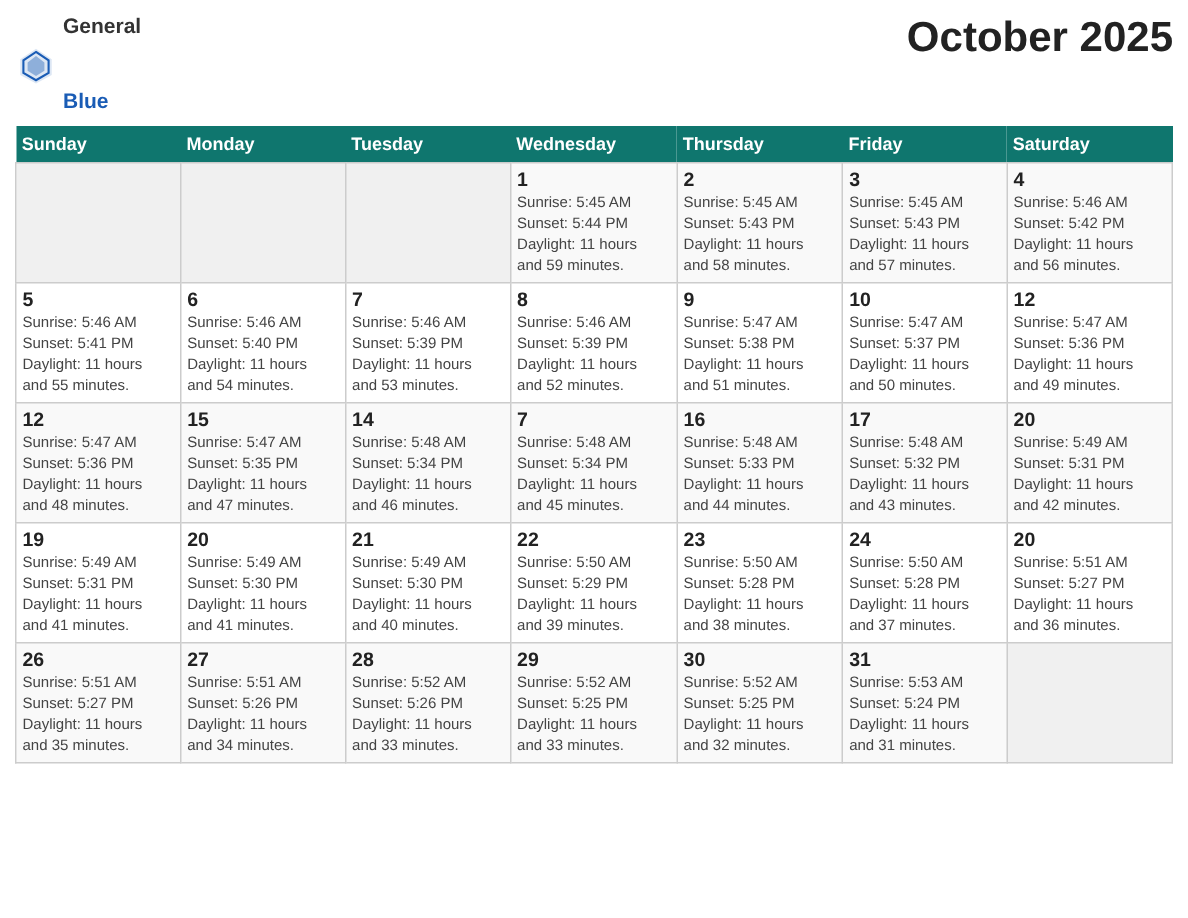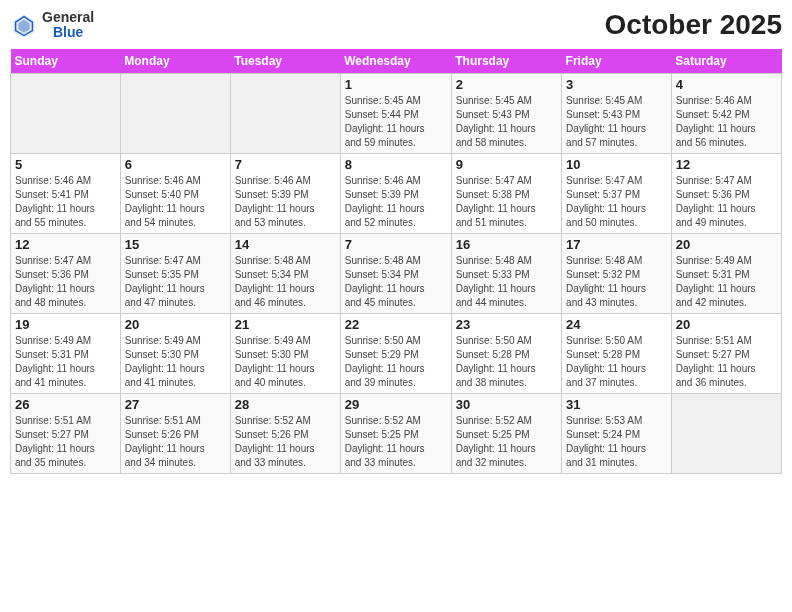--- a/index.html
+++ b/index.html
@@ -18,31 +18,31 @@
     }
     .logo {
       display: flex;
       align-items: center;
       gap: 4px;
     }
     .logo-text {
       display: flex;
       flex-direction: column;
       line-height: 1.1;
-      text-align: center;
     }
     .logo-general {
       font-size: 14px;
       font-weight: bold;
       color: #333;
     }
     .logo-blue {
       font-size: 14px;
       font-weight: bold;
       color: #1a5cb5;
+      margin-top: 35px;
     }
     .logo-icon {
       width: 28px;
       height: 28px;
     }
     .title-block {
       text-align: right;
     }
     .calendar-title {
       font-size: 28px;
@@ -53,21 +53,21 @@
     .calendar-subtitle {
       font-size: 14px;
       color: #555;
     }
     table {
       width: 100%;
       border-collapse: collapse;
       font-size: 11px;
     }
     thead tr th {
-      background-color: #d946ef;
+      background-color: #0f766e;
       color: white;
       padding: 5px 4px;
       text-align: left;
       font-size: 12px;
       font-weight: bold;
     }
     tbody tr td {
       border: 1px solid #ccc;
       vertical-align: top;
       padding: 3px 4px;

